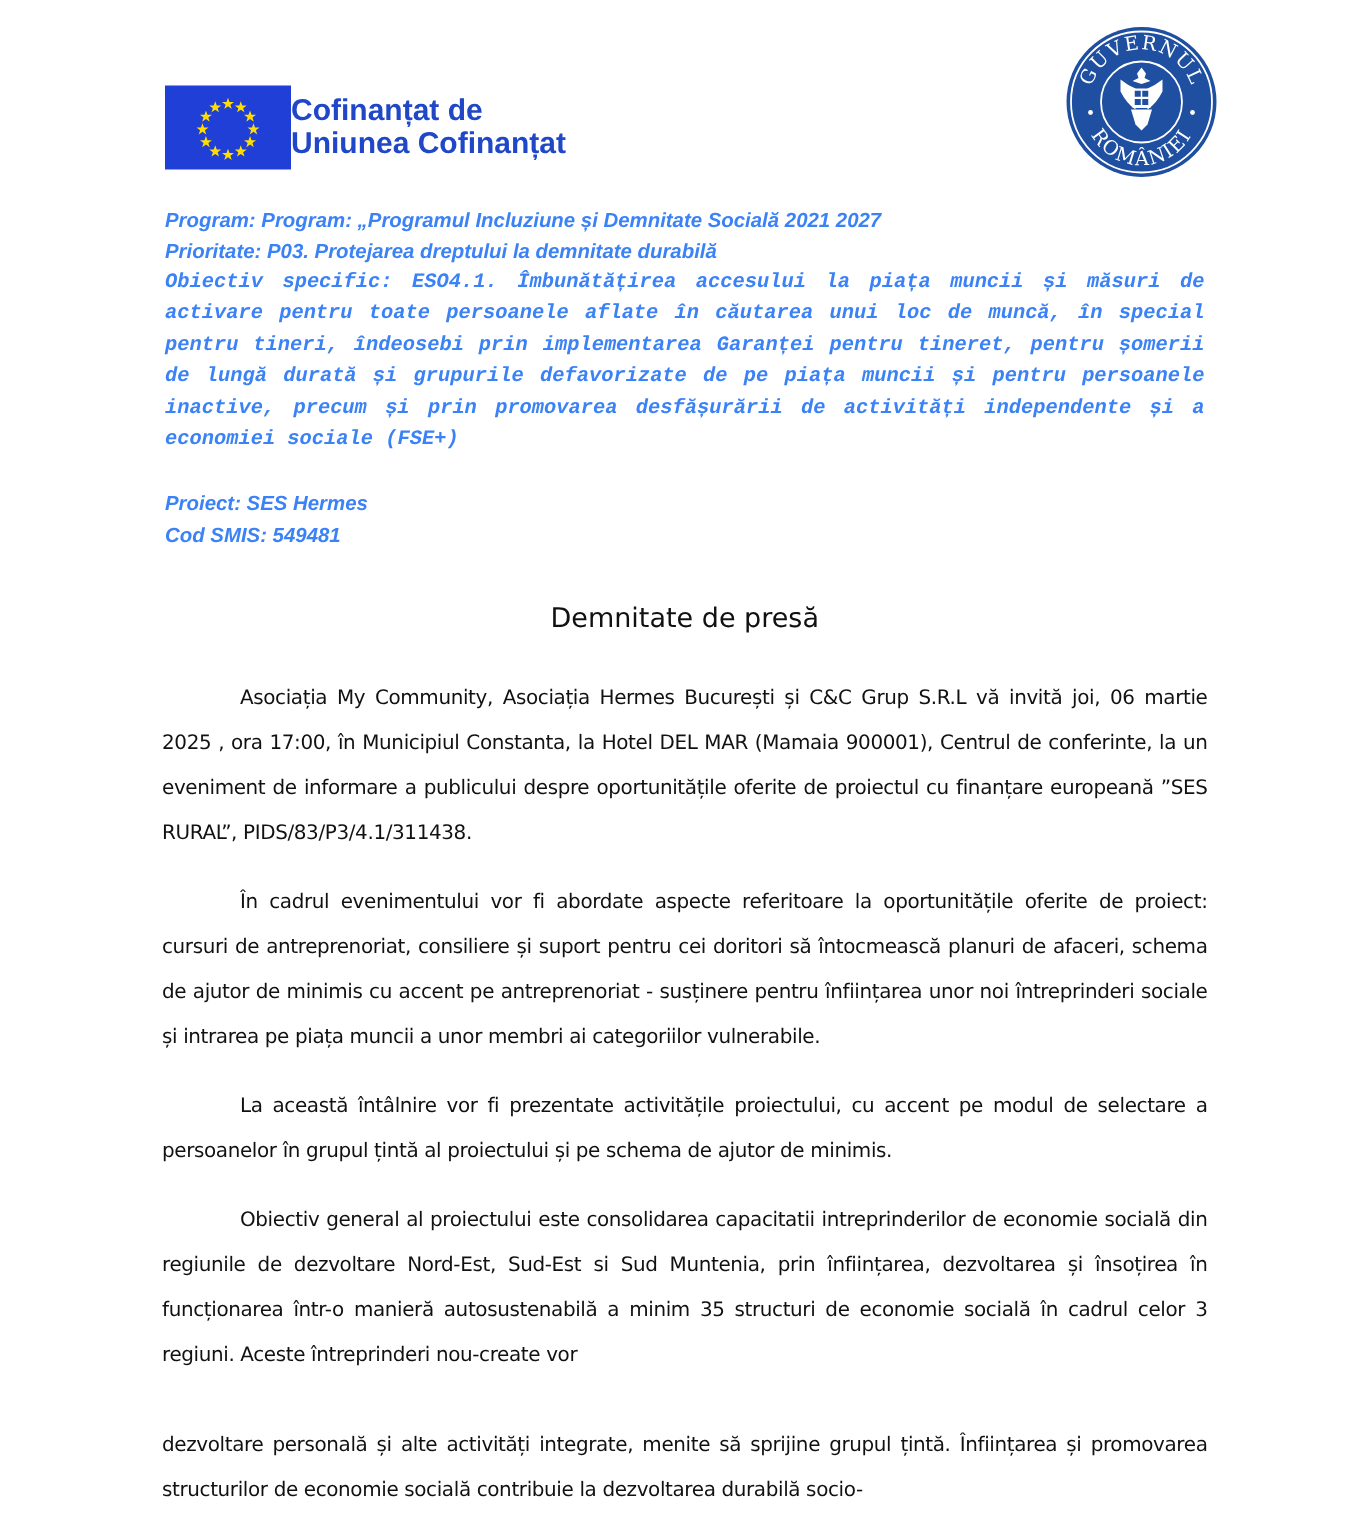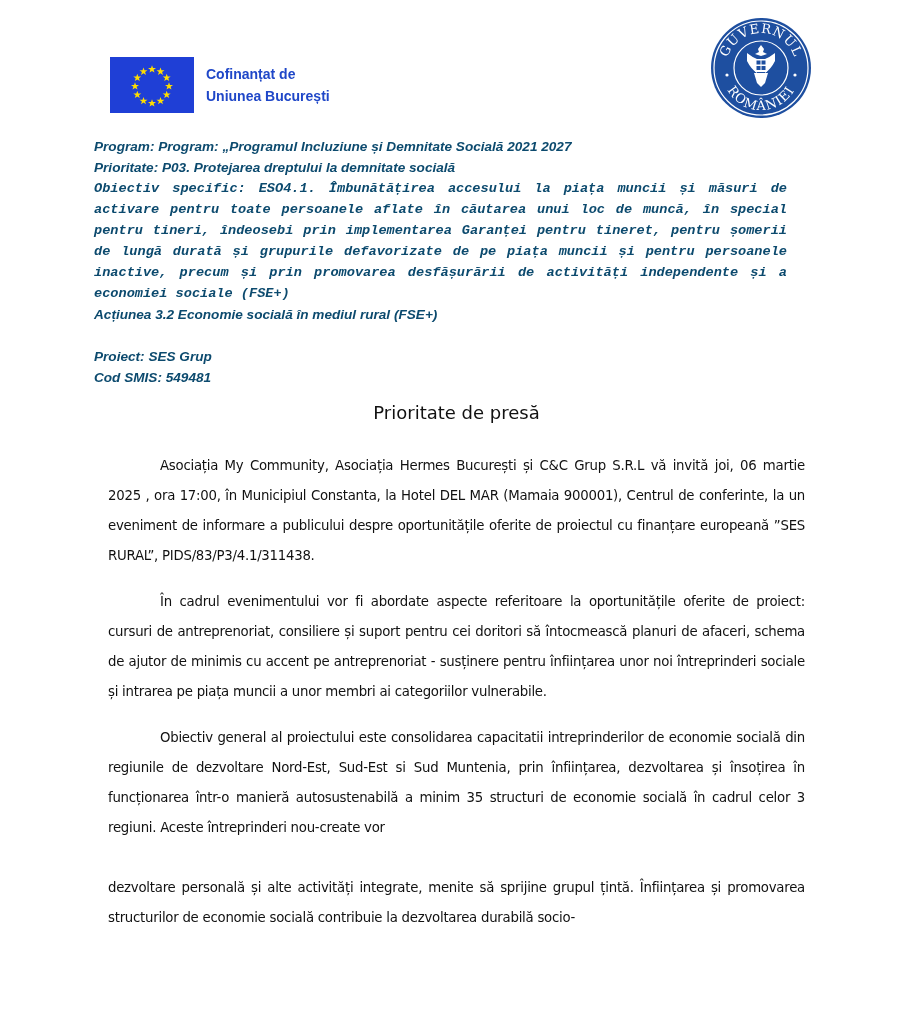--- a/index.html
+++ b/index.html
@@ -3,25 +3,25 @@
 <meta charset="utf-8">
 <style>
   html, body { margin: 0; padding: 0; background: #ffffff; }
   body { width: 913px; height: 1024px; overflow: hidden; position: relative; color: #111; }
   .page { position: relative; width: 913px; height: 1024px; }
 
   
   .eu-logo { position: absolute; left: 110px; top: 57px; display: flex; align-items: center; }
   .eu-flag { width: 84px; height: 56px; background: #1f3fd6; position: relative; }
   .eu-flag svg { position: absolute; left: 0; top: 0; }
-  .eu-text { margin-left: 12px; font-family: "Liberation Sans", sans-serif; font-weight: bold; color: #1f47c8; font-size: 14px; line-height: 22px; }
+  .eu-text { font-family: "Liberation Sans", sans-serif; font-weight: bold; color: #1f47c8; font-size: 20px; line-height: 22px; }
   .gov-seal { position: absolute; left: 710px; top: 17px; width: 102px; height: 102px; }
 
   
-  .program { position: absolute; left: 94px; top: 136px; width: 693px; font-family: "Liberation Sans", sans-serif; font-style: italic; font-weight: bold; font-size: 13.6px; line-height: 21px; color: #0c4a6e; }
+  .program { position: absolute; left: 110px; top: 136px; width: 693px; font-family: "Liberation Sans", sans-serif; font-style: italic; font-weight: bold; font-size: 13.6px; line-height: 21px; color: #3b82f6; }
   .program p { margin: 0; }
   .program .justify { text-align: justify; font-family: Liberation Mono, monospace; }
   .program .gap { height: 21px; }
 
   
   .title { position: absolute; left: 0; width: 913px; top: 402px; text-align: center; font-family: "DejaVu Sans", sans-serif; font-size: 18px; color: #111; }
 
   
   .body { position: absolute; left: 108px; top: 451px; width: 697px; font-family: "DejaVu Sans", sans-serif; font-size: 13.3px; line-height: 30px; color: #111; letter-spacing: -0.25px; }
   .body p { margin: 0 0 16px 0; text-align: justify; text-indent: 52px; }
@@ -47,21 +47,21 @@
           <polygon points="33.5,39.9 34.5,42.7 37.5,42.7 35.1,44.5 36,47.3 33.5,45.6 31,47.3 31.9,44.5 29.5,42.7 32.5,42.7"></polygon>
           <polygon points="27.3,33.7 28.3,36.5 31.3,36.5 28.9,38.3 29.8,41.1 27.3,39.4 24.8,41.1 25.7,38.3 23.3,36.5 26.3,36.5"></polygon>
           <polygon points="25,25.2 26,28 29,28 26.6,29.8 27.5,32.6 25,30.9 22.5,32.6 23.4,29.8 21,28 24,28"></polygon>
           <polygon points="27.3,16.7 28.3,19.5 31.3,19.5 28.9,21.3 29.8,24.1 27.3,22.4 24.8,24.1 25.7,21.3 23.3,19.5 26.3,19.5"></polygon>
           <polygon points="33.5,10.5 34.5,13.3 37.5,13.3 35.1,15.1 36,17.9 33.5,16.2 31,17.9 31.9,15.1 29.5,13.3 32.5,13.3"></polygon>
         </g>
       </svg>
     </div>
     <div class="eu-text">
       <div>Cofinanțat de</div>
-      <div>Uniunea București</div>
+      <div>Uniunea Cofinanțat</div>
     </div>
   </div>
 
   <div class="gov-seal">
     <svg width="102" height="102" viewBox="0 0 102 102">
       <defs>
         <path id="topArc" d="M 16,51 A 35,35 0 0 1 86,51"></path>
         <path id="botArc" d="M 13,55 A 38,38 0 0 0 89,55"></path>
       </defs>
       <circle cx="51" cy="51" r="50" fill="#1e4fa0"></circle>
@@ -85,33 +85,33 @@
       </g>
       <rect x="46.5" y="43.5" width="4" height="4" fill="#1e4fa0"></rect>
       <rect x="51.5" y="43.5" width="4" height="4" fill="#1e4fa0"></rect>
       <rect x="46.5" y="49" width="4" height="4" fill="#1e4fa0"></rect>
       <rect x="51.5" y="49" width="4" height="4" fill="#1e4fa0"></rect>
     </svg>
   </div>
 
   <div class="program">
     <p>Program: Program: „Programul Incluziune și Demnitate Socială 2021 2027</p>
-    <p>Prioritate: P03. Protejarea dreptului la demnitate socială</p>
+    <p>Prioritate: P03. Protejarea dreptului la demnitate durabilă</p>
     <p class="justify">Obiectiv specific: ESO4.1. Îmbunătățirea accesului la piața muncii și măsuri de activare pentru toate persoanele aflate în căutarea unui loc de muncă, în special pentru tineri, îndeosebi prin implementarea Garanței pentru tineret, pentru șomerii de lungă durată și grupurile defavorizate de pe piața muncii și pentru persoanele inactive, precum și prin promovarea desfășurării de activități independente și a economiei sociale (FSE+)</p>
-    <p>Acțiunea 3.2 Economie socială în mediul rural (FSE+)</p>
     <div class="gap"></div>
-    <p>Proiect: SES Grup</p>
+    <p>Proiect: SES Hermes</p>
     <p>Cod SMIS: 549481</p>
   </div>
 
-  <div class="title">Prioritate de presă</div>
+  <div class="title">Demnitate de presă</div>
 
   <div class="body">
     <p>Asociația My Community, Asociația Hermes București și C&amp;C Grup S.R.L vă invită joi, 06 martie 2025 , ora 17:00, în Municipiul Constanta, la Hotel DEL MAR (Mamaia 900001), Centrul de conferinte, la un eveniment de informare a publicului despre oportunitățile oferite de proiectul cu finanțare europeană ”SES RURAL”, PIDS/83/P3/4.1/311438.</p>
     <p>În cadrul evenimentului vor fi abordate aspecte referitoare la oportunitățile oferite de proiect: cursuri de antreprenoriat, consiliere și suport pentru cei doritori să întocmească planuri de afaceri, schema de ajutor de minimis cu accent pe antreprenoriat - susținere pentru înființarea unor noi întreprinderi sociale și intrarea pe piața muncii a unor membri ai categoriilor vulnerabile.</p>
+    <p>La această întâlnire vor fi prezentate activitățile proiectului, cu accent pe modul de selectare a persoanelor în grupul țintă al proiectului și pe schema de ajutor de minimis.</p>
     <p class="last">
       <span>Obiectiv general al proiectului este consolidarea capacitatii intreprinderilor de economie socială din regiunile de dezvoltare Nord-Est, Sud-Est si Sud Muntenia, prin înființarea, dezvoltarea și însoțirea în funcționarea într-o manieră autosustenabilă a minim 35 structuri de economie socială în cadrul celor 3 regiuni. Aceste întreprinderi nou-create vor</span><br>
       <br>
       <span>dezvoltare personală și alte activități integrate, menite să sprijine grupul țintă. Înființarea și promovarea structurilor de economie socială contribuie la dezvoltarea durabilă socio-</span>
     </p>
   </div>
 
 </div>
 
 </body></html>

